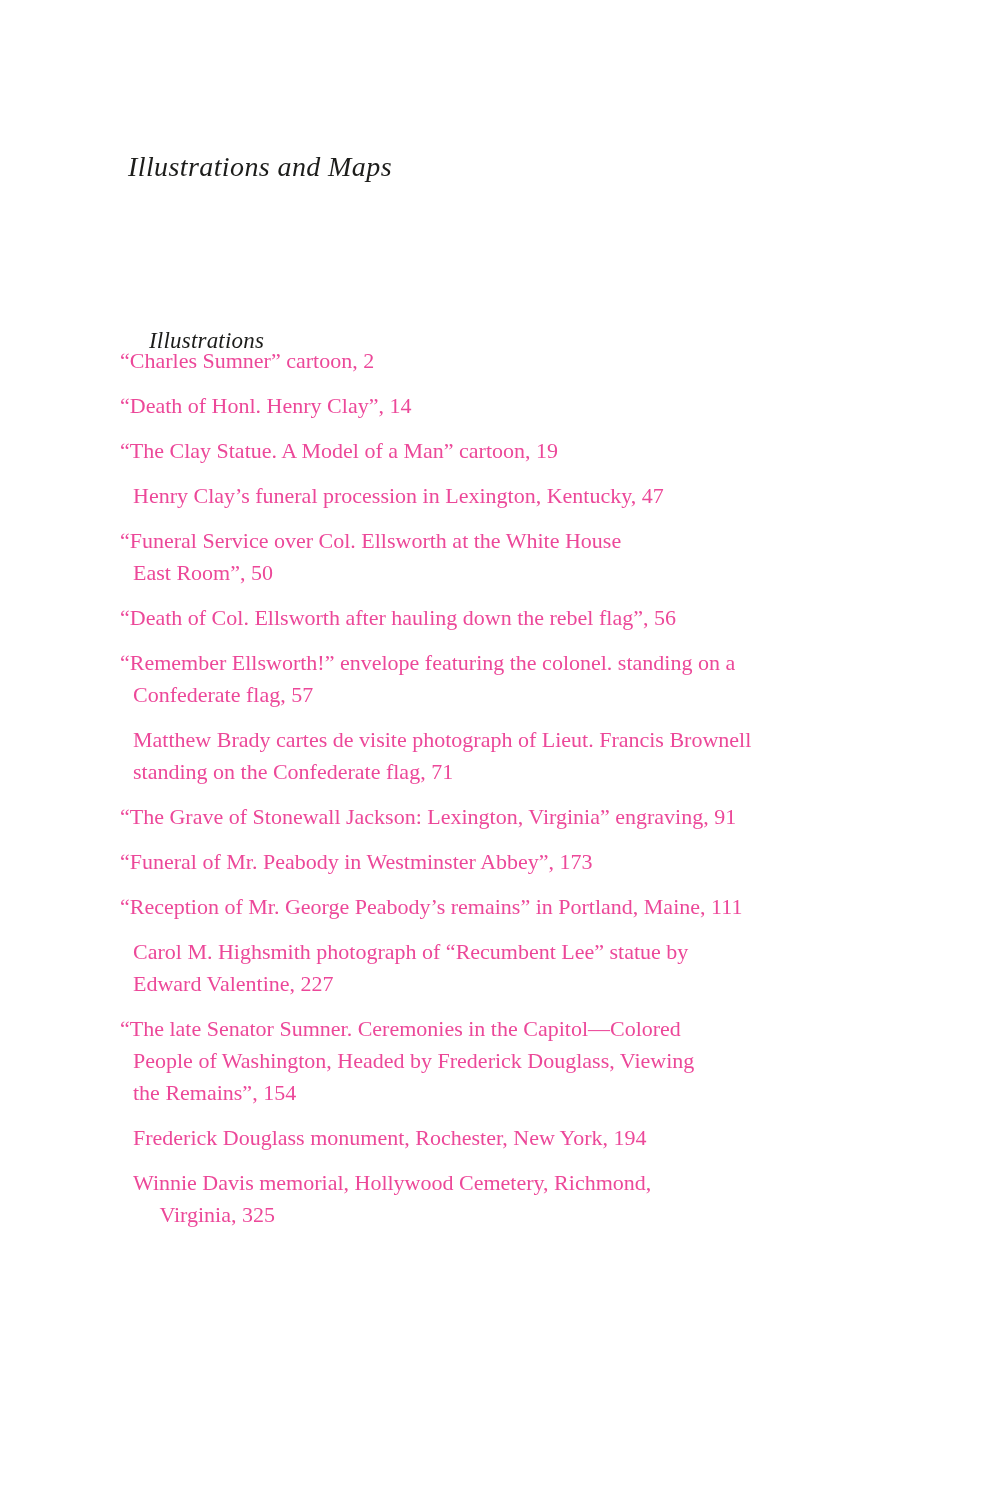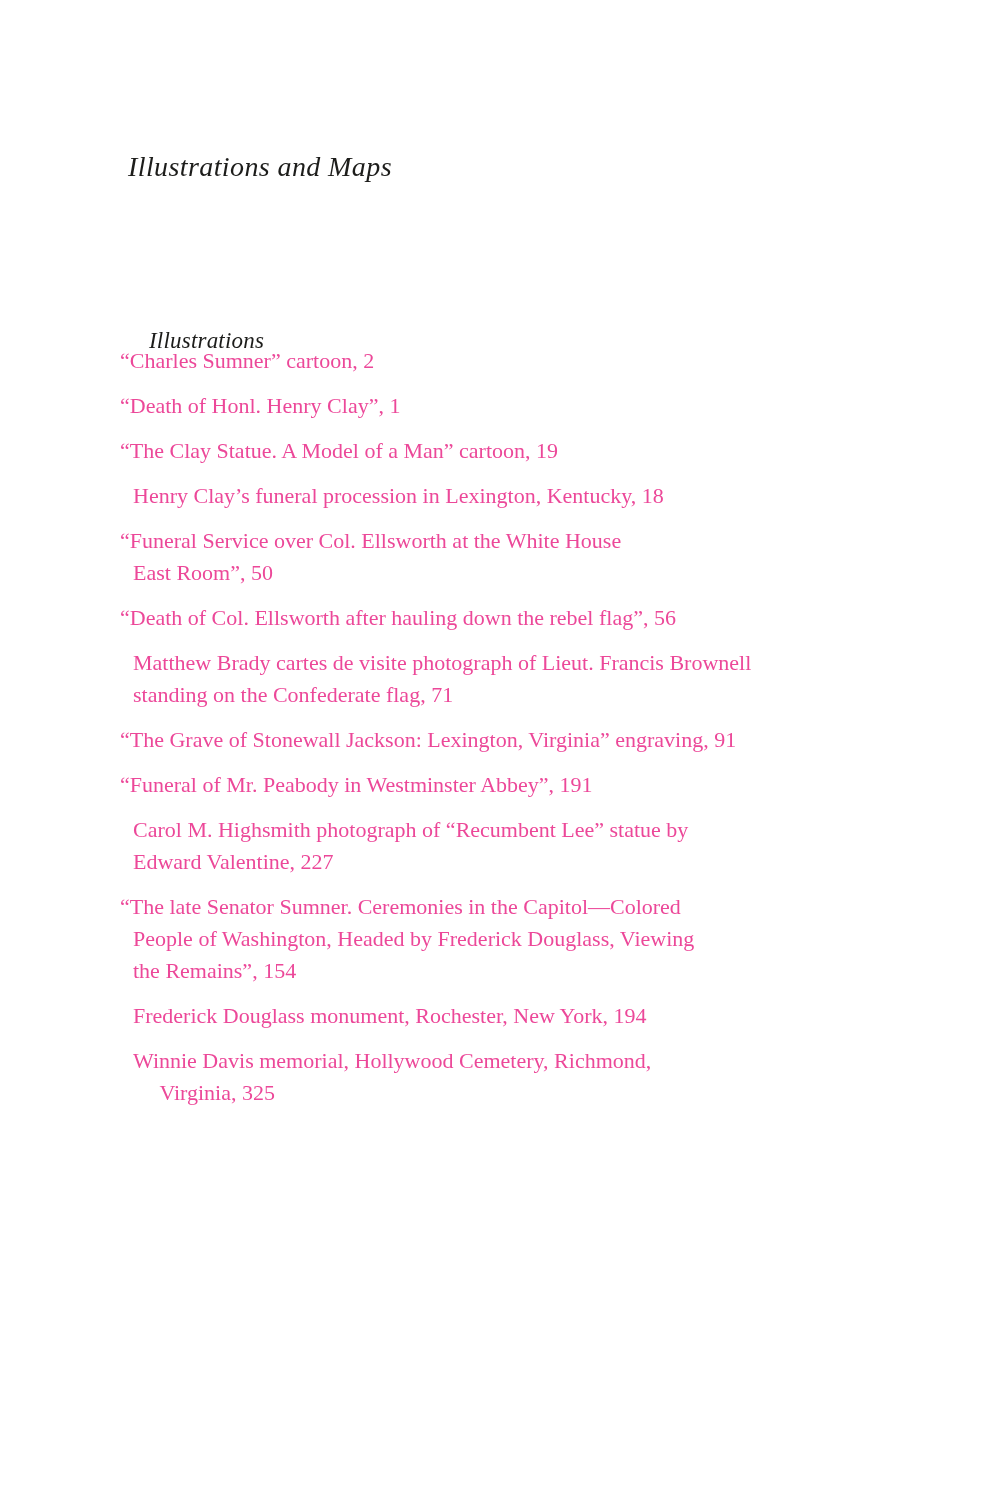--- a/index.html
+++ b/index.html
@@ -56,30 +56,33 @@
 <body>
 
 <div class="page" data-name="book-page">
 
   <h1 class="page-title" data-name="page-title">Illustrations and Maps</h1>
 
   <h2 class="section-heading" data-name="section-heading-illustrations">Illustrations</h2>
 
   <div class="toc" data-name="illustrations-list">
     <p data-name="toc-entry" class="q">“Charles Sumner” cartoon, 2</p>
-    <p data-name="toc-entry" class="q">“Death of Honl. Henry Clay”, 1</p>
+    <p data-name="toc-entry" class="q">“Death of Honl. Henry Clay”, 14</p>
     <p data-name="toc-entry" class="q">“The Clay Statue. A Model of a Man” cartoon, 19</p>
-    <p data-name="toc-entry" class="">Henry Clay’s funeral procession in Lexington, Kentucky, 18</p>
+    <p data-name="toc-entry" class="">Henry Clay’s funeral procession in Lexington, Kentucky, 47</p>
     <p data-name="toc-entry" class="q">“Funeral Service over Col. Ellsworth at the White House
 East Room”, 50</p>
     <p data-name="toc-entry" class="q">“Death of Col. Ellsworth after hauling down the rebel flag”, 56</p>
+    <p data-name="toc-entry" class="q">“Remember Ellsworth!” envelope featuring the colonel. standing on a
+Confederate flag, 57</p>
     <p data-name="toc-entry" class="">Matthew Brady cartes de visite photograph of Lieut. Francis Brownell
 standing on the Confederate flag, 71</p>
     <p data-name="toc-entry" class="q">“The Grave of Stonewall Jackson: Lexington, Virginia” engraving, 91</p>
-    <p data-name="toc-entry" class="q">“Funeral of Mr. Peabody in Westminster Abbey”, 191</p>
+    <p data-name="toc-entry" class="q">“Funeral of Mr. Peabody in Westminster Abbey”, 173</p>
+    <p data-name="toc-entry" class="q">“Reception of Mr. George Peabody’s remains” in Portland, Maine, 111</p>
     <p data-name="toc-entry" class="">Carol M. Highsmith photograph of “Recumbent Lee” statue by
 Edward Valentine, 227</p>
     <p data-name="toc-entry" class="q">“The late Senator Sumner. Ceremonies in the Capitol—Colored
 People of Washington, Headed by Frederick Douglass, Viewing
 the Remains”, 154</p>
     <p data-name="toc-entry" class="">Frederick Douglass monument, Rochester, New York, 194</p>
     <p data-name="toc-entry" class="">Winnie Davis memorial, Hollywood Cemetery, Richmond,
   Virginia, 325</p>
   </div>
 

